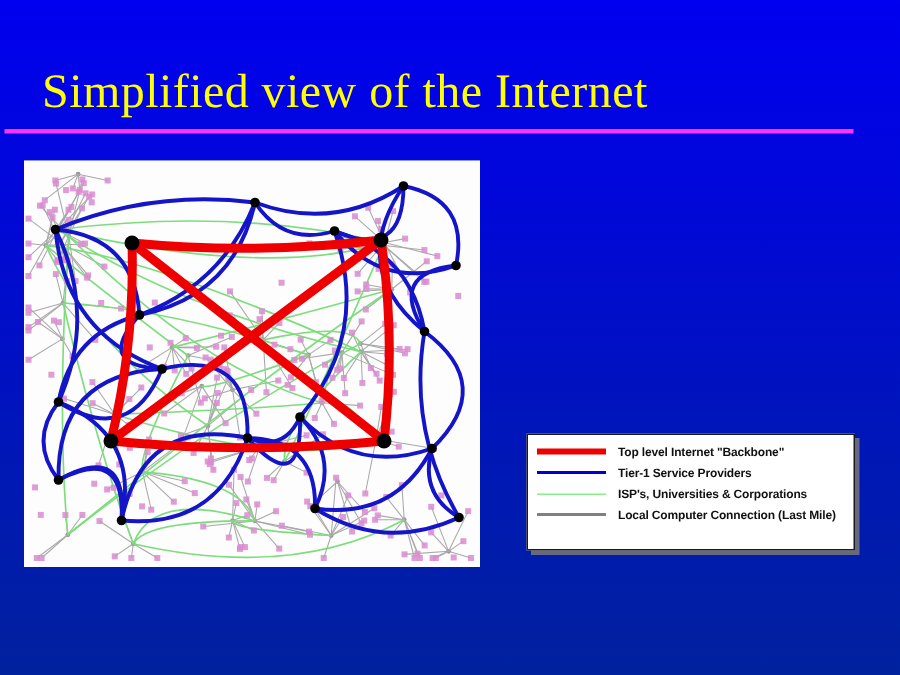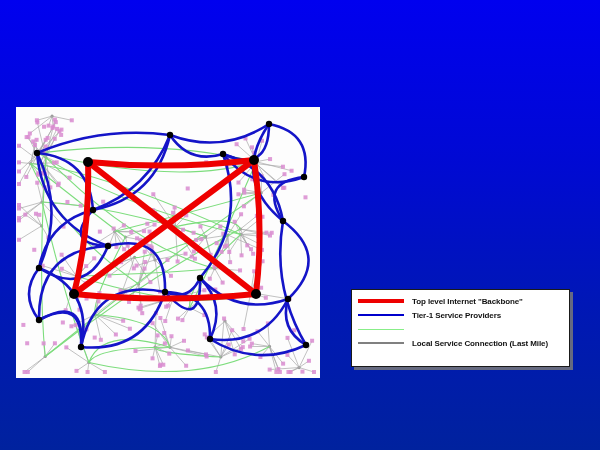--- a/index.html
+++ b/index.html
@@ -118,20 +118,24 @@
     color: #111111;
     white-space: nowrap;
     letter-spacing: -0.1px;
   }
 </style>
 </head>
 <body>
 
 <div id="slide">
 
+  <div id="title-block">
+    <div id="page-title">Simplified view of the Internet</div>
+    <div id="title-rule"></div>
+  </div>
 
   <div id="diagram-panel">
     <svg id="diagram-svg" viewBox="0 0 304 271">
       <rect x="0" y="0" width="304" height="271" fill="#fdfdfd"></rect>
       <g id="layer-local">
           <circle cx="209.01378485980152" cy="213.99132428224726" r="1.6" fill="#999999"></circle>
           <circle cx="253.47583782182812" cy="239.44375692654577" r="1.6" fill="#999999"></circle>
           <circle cx="24.47626496128564" cy="54.903292409564976" r="1.6" fill="#999999"></circle>
           <circle cx="211.9122067447343" cy="128.08425718177307" r="1.6" fill="#999999"></circle>
           <circle cx="118.54882817647831" cy="150.39617354348124" r="1.6" fill="#999999"></circle>
@@ -775,25 +779,26 @@
       <span class="legend-swatch">
           <i class="swatch-line sw-tier1"></i>
         </span>
       <span class="legend-label">Tier-1 Service Providers</span>
     </div>
 
     <div class="legend-row">
       <span class="legend-swatch">
           <i class="swatch-line sw-isp"></i>
         </span>
+      <span class="legend-label">ISP's, Universities &amp; Corporations</span>
     </div>
 
     <div class="legend-row">
       <span class="legend-swatch">
           <i class="swatch-line sw-local"></i>
         </span>
-      <span class="legend-label">Local Service Connection (Last Mile)</span>
+      <span class="legend-label">Local Computer Connection (Last Mile)</span>
     </div>
 
 
   </div>
 
 </div>
 
 </body></html>

